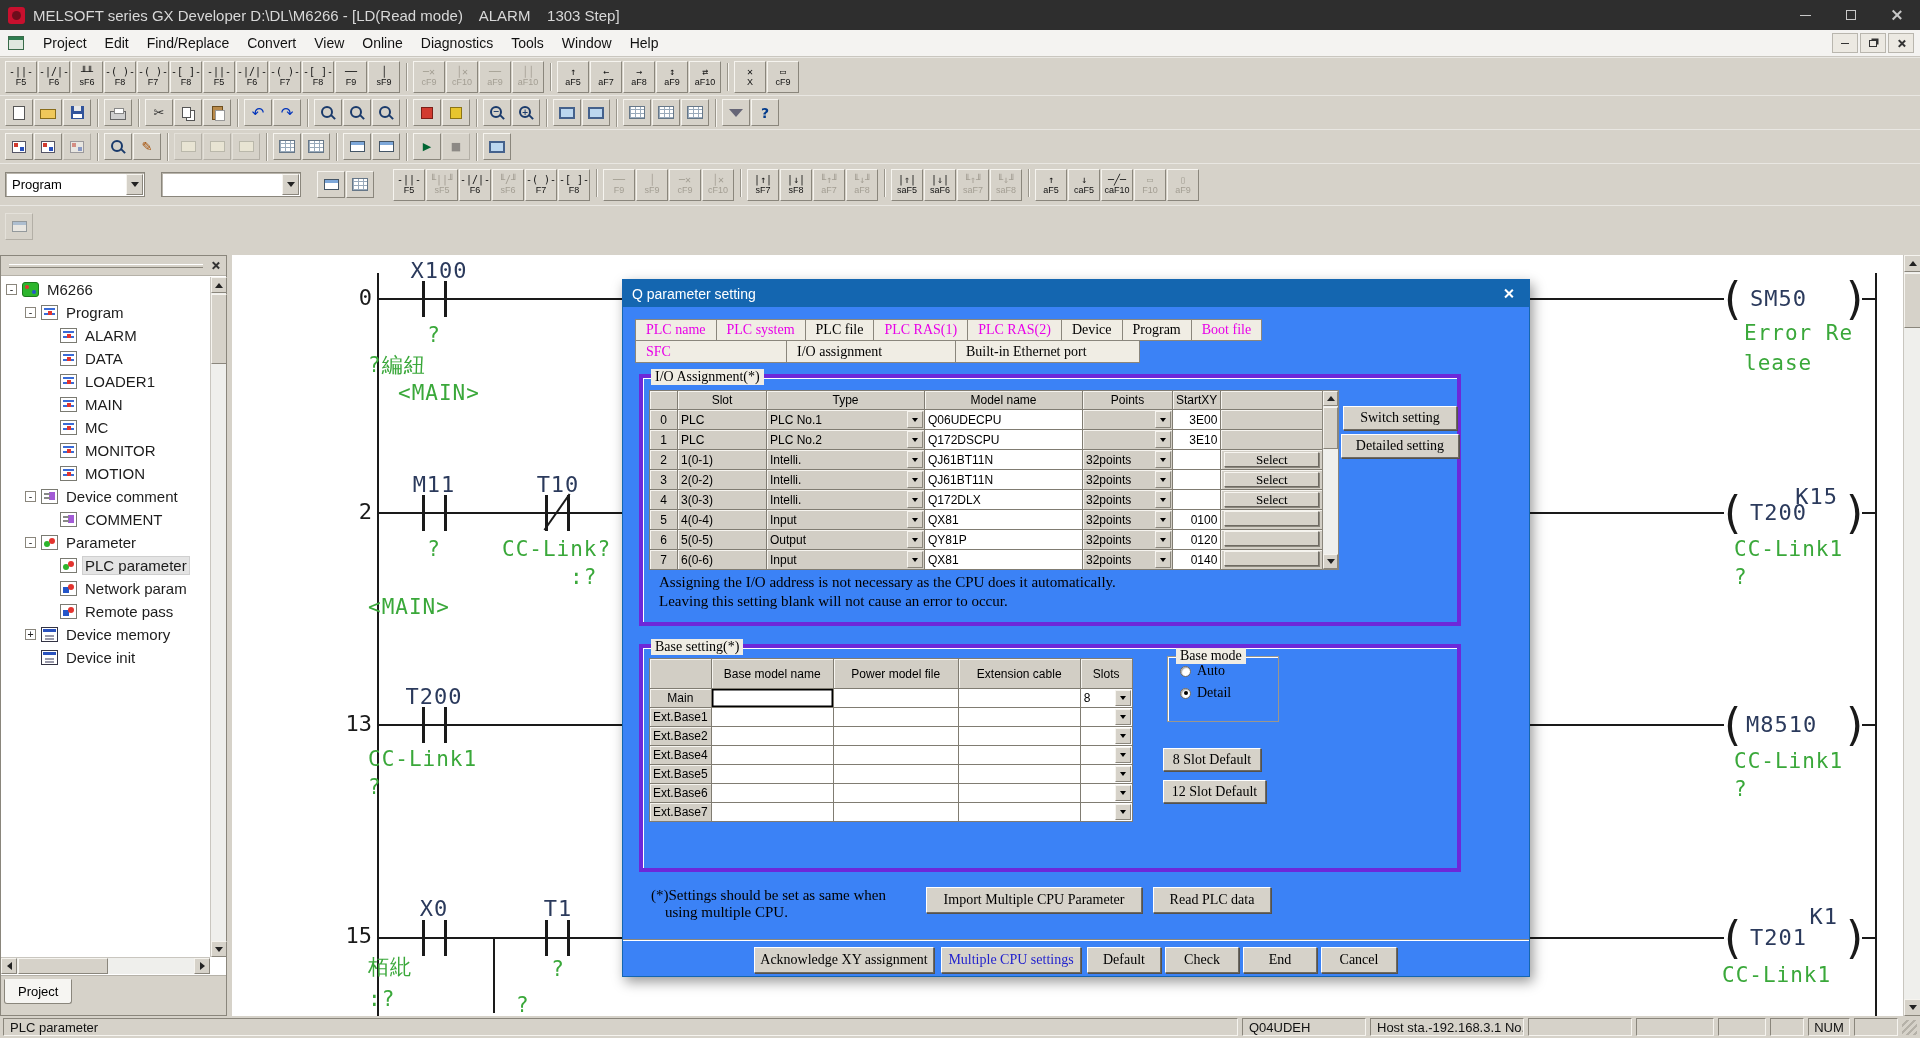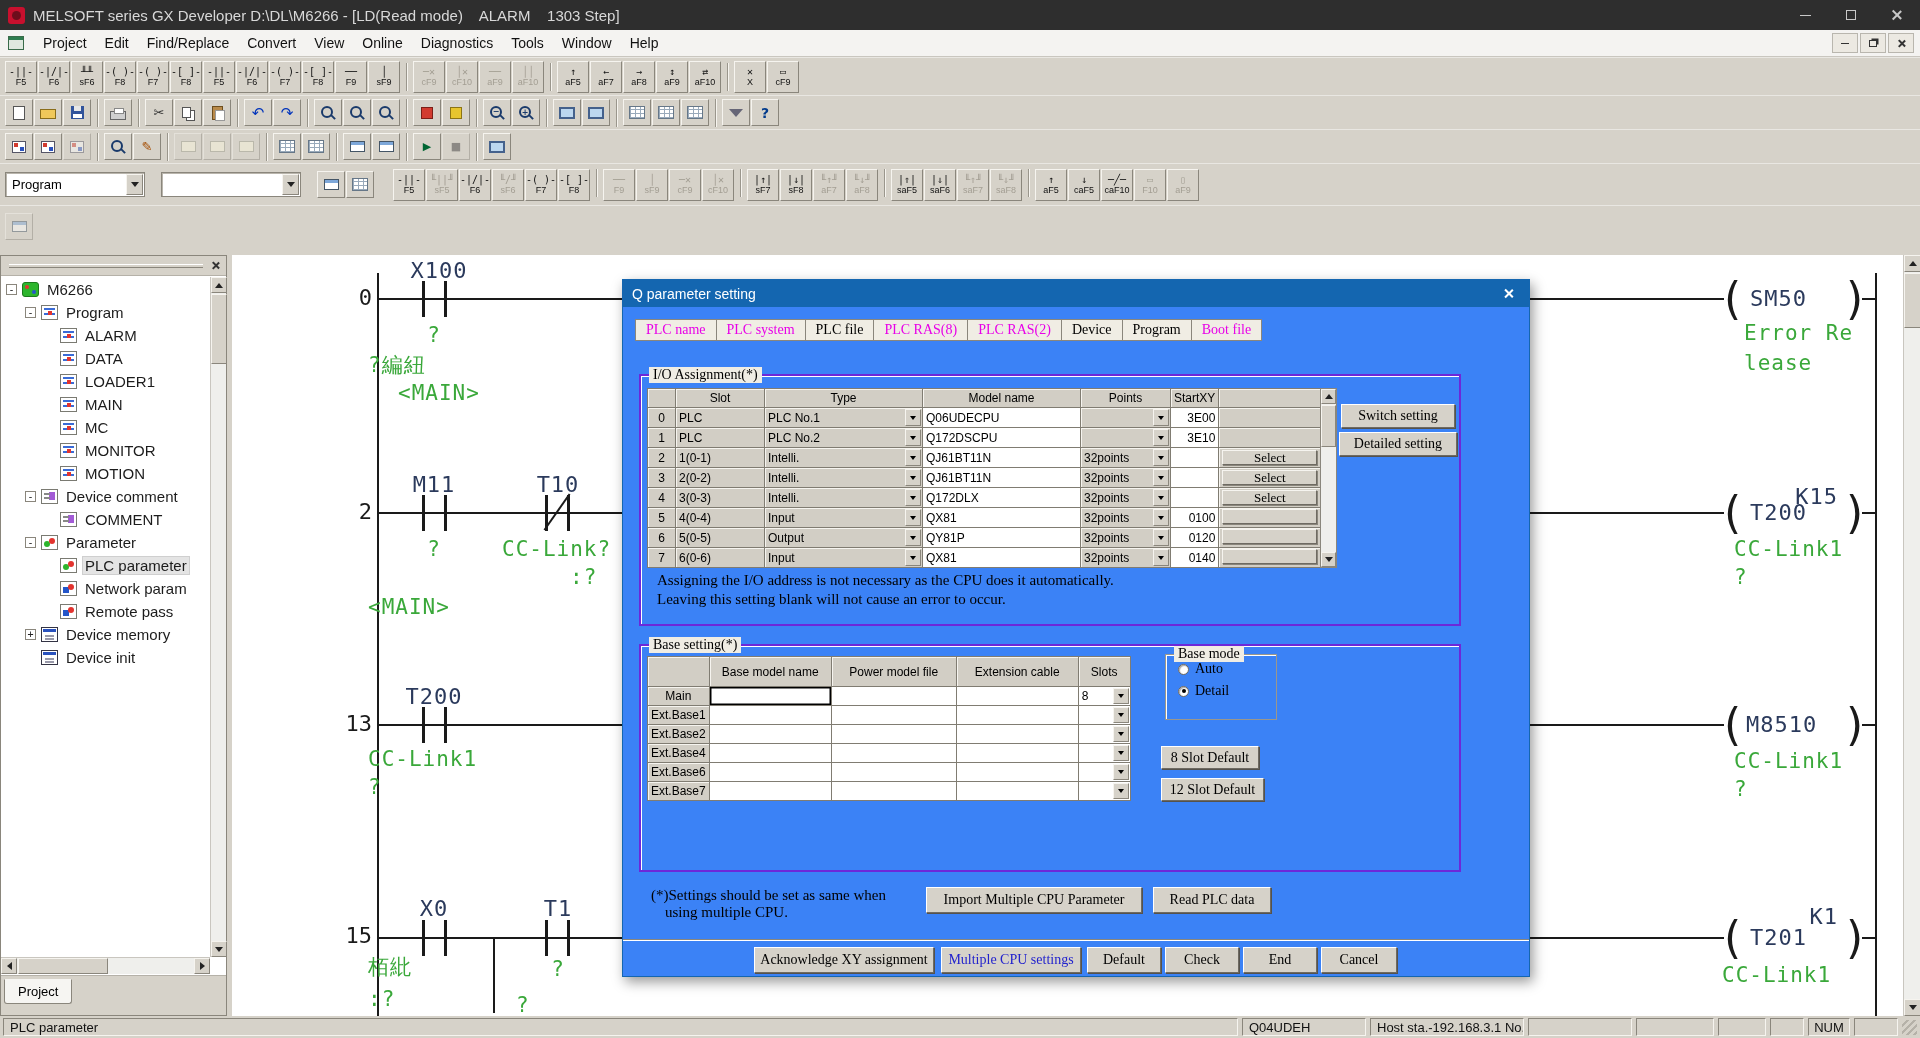--- a/index.html
+++ b/index.html
@@ -151,21 +151,21 @@
   .glyph-close-w{position:relative;width:11px;height:11px}
   .glyph-close-w::before,.glyph-close-w::after{content:"";position:absolute;left:5px;top:0;width:1.5px;height:11px;background:#fff}
   .glyph-close-w::before{transform:rotate(45deg)}.glyph-close-w::after{transform:rotate(-45deg)}
   .dlg-body{position:relative;height:671px;font-family:"Liberation Serif",serif}
   .tabs{position:absolute;left:12px;top:12px}
   .tabrow{display:flex;height:22px}
   .tab{display:flex;align-items:center;padding:0 10px;border:1px solid #8a867c;margin-right:-1px;font-size:14px;background:#f0ede4;color:#000;white-space:nowrap}
   .tab.magenta{color:#e800e8}
   .tabrow.r2 .tab{border-top:none}
   .tw-sfc{width:152px}.tw-io{width:170px}.tw-eth{width:185px}
-  .gb{position:absolute;border:2px solid #6d28d9;box-shadow:inset 1px 1px 0 #fff}
+  .gb{position:absolute;border:4px solid #6d28d9;box-shadow:inset 1px 1px 0 #fff}
   .gb-label{position:absolute;top:-9px;left:8px;background:#f0ede4;padding:0 4px;font-size:14px;line-height:16px}
   #io-gb{left:16px;top:67px;width:822px;height:252px}
   .io-wrap{position:absolute;left:6px;top:12px;display:flex}
   table.dtab{border-collapse:collapse;font-family:"Liberation Sans",sans-serif;font-size:12px}
   .dtab th,.dtab td{border:1px solid #807c72;height:19px;padding:0 3px;overflow:hidden;white-space:nowrap}
   .dtab th{background:#d2cec5;font-weight:normal;box-shadow:inset 1px 1px 0 #f6f4ef}
   .gray{background:#d2cec5;box-shadow:inset 1px 1px 0 #f6f4ef}
   .c-n{width:28px;text-align:center}
   .c-slot{width:89px}
   .c-type{width:158px;position:relative;padding-right:18px}
@@ -853,25 +853,31 @@
         <span class="glyph-close-w"></span>
       </span>
   </div>
   <div class="dlg-body">
     <div class="tabs">
       <div class="tabrow">
 
       <span class="tab magenta">PLC name</span>
           <span class="tab magenta">PLC system</span>
           <span class="tab">PLC file</span>
-          <span class="tab magenta">PLC RAS(8)</span>
+          <span class="tab magenta">PLC RAS(1)</span>
           <span class="tab magenta">PLC RAS(2)</span>
           <span class="tab">Device</span>
           <span class="tab">Program</span>
           <span class="tab magenta">Boot file</span>
+        </div>
+      <div class="tabrow r2">
+
+      <span class="tab magenta tw-sfc">SFC</span>
+          <span class="tab active tw-io">I/O assignment</span>
+          <span class="tab tw-eth">Built-in Ethernet port</span>
         </div>
     </div>
 
     <div class="gb" id="io-gb">
       <span class="gb-label">I/O Assignment(*)</span>
       <div class="io-wrap">
         <table class="dtab">
           <thead>
             <tr>
               <th class="c-n"></th>
@@ -1063,20 +1069,29 @@
               <tr>
                 <td class="b-lbl gray">Ext.Base4</td>
                 <td class="b-c"></td>
                 <td class="b-c" style="width:125px"></td>
                 <td class="b-c"></td>
                 <td class="b-slots"><span></span><span class="dd-btn">
                     <i></i>
                   </span></td>
               </tr>
 
+              <tr>
+                <td class="b-lbl gray">Ext.Base5</td>
+                <td class="b-c"></td>
+                <td class="b-c" style="width:125px"></td>
+                <td class="b-c"></td>
+                <td class="b-slots"><span></span><span class="dd-btn">
+                    <i></i>
+                  </span></td>
+              </tr>
 
               <tr>
                 <td class="b-lbl gray">Ext.Base6</td>
                 <td class="b-c"></td>
                 <td class="b-c" style="width:125px"></td>
                 <td class="b-c"></td>
                 <td class="b-slots"><span></span><span class="dd-btn">
                     <i></i>
                   </span></td>
               </tr>

